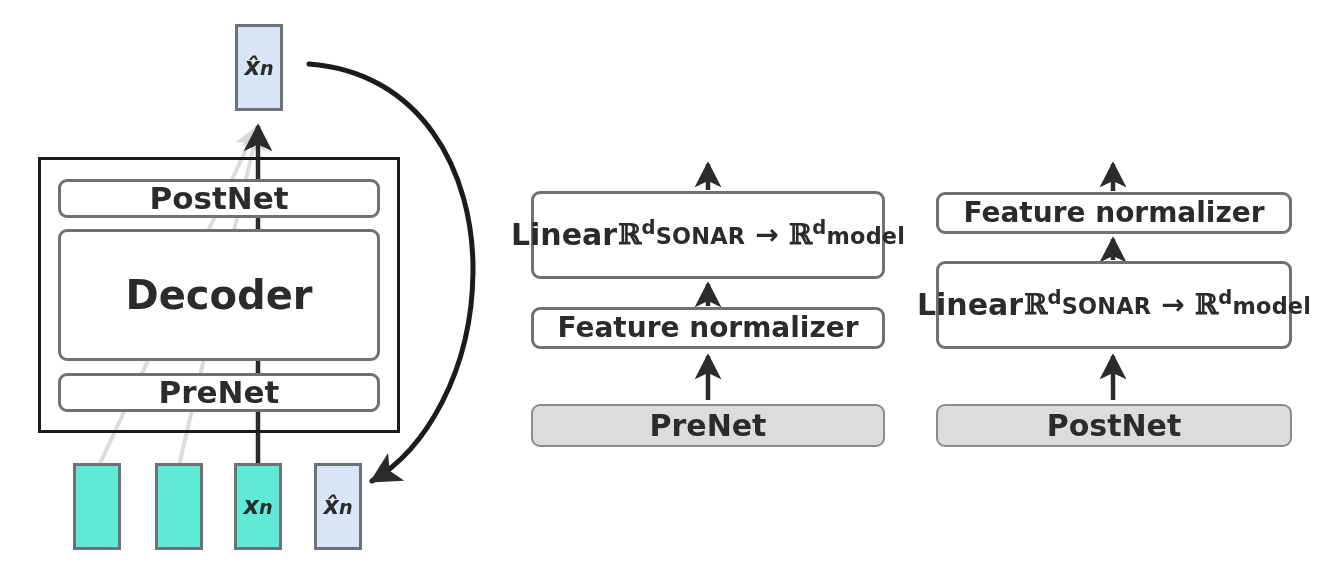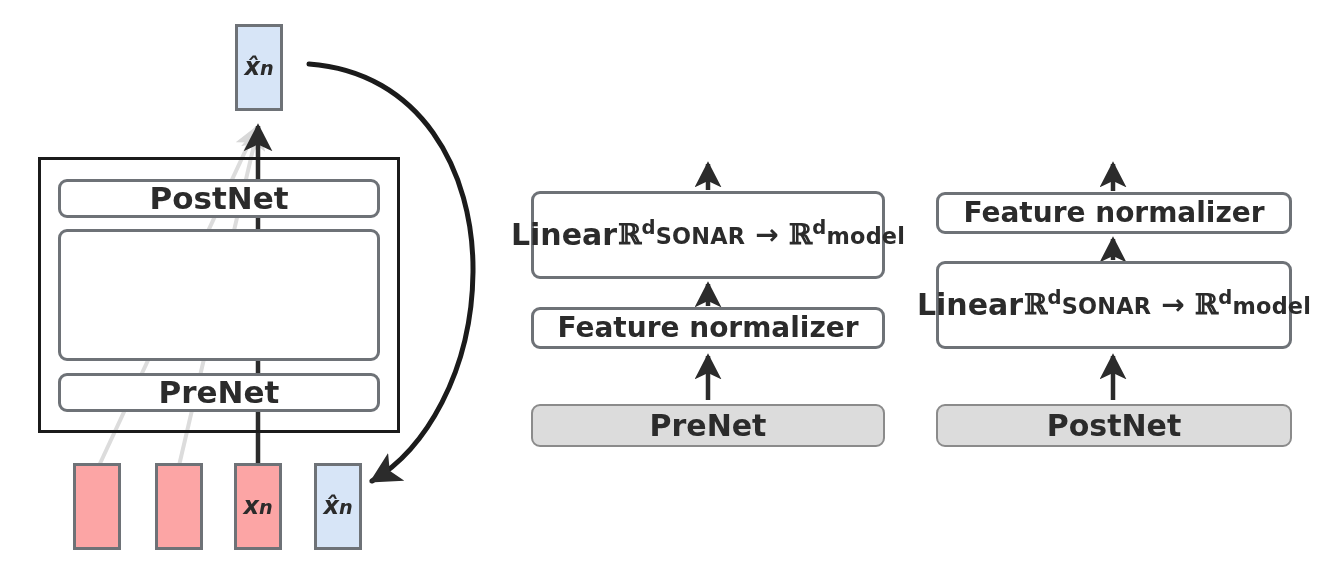--- a/index.html
+++ b/index.html
@@ -8,21 +8,21 @@
     font-family:"DejaVu Sans","Liberation Sans",sans-serif;
     color:#2b2b2b;
   }
   .stage{position:absolute;left:0;top:0;width:1317px;height:568px;font-weight:bold;}
   .svg-layer{position:absolute;left:0;top:0;width:1317px;height:568px;}
 
   
   .box{position:absolute;box-sizing:border-box;display:flex;align-items:center;
        justify-content:center;text-align:center;line-height:1.05;}
 
-  .tokenbox{border:3px solid #6e7277;background:#fca5a5;}
+  .tokenbox{border:3px solid #6e7277;background:#5eead4;}
   .tokenbox.filled{background:#d7e5f7;}
 
   .outerframe{border:3px solid #1b1b1b;background:transparent;}
 
   .roundbox{border:3px solid #6e7277;border-radius:9px;background:#ffffff;}
   .graybox{border:2px solid #8b8b8b;border-radius:9px;background:#dcdcdc;}
 
   .lbl-postnet{font-size:31px;}
   .lbl-prenet{font-size:31px;}
   .lbl-transformer{font-size:40px;line-height:1.22;}
@@ -83,20 +83,21 @@
     <span class="tokenlabel"><span class="hatwrap"><span class="ital">x̂</span></span><span class="sub ital">n</span></span>
   </div>
 
   <div class="box outerframe" style="left:38px;top:157px;width:362px;height:276px;"></div>
 
   <div class="box roundbox" style="left:58px;top:179px;width:322px;height:39px;">
     <span class="lbl-postnet">PostNet</span>
   </div>
 
   <div class="box roundbox" style="left:58px;top:229px;width:322px;height:132px;flex-direction:column;">
+    <span class="lbl-transformer">Decoder</span>
   </div>
 
   <div class="box roundbox" style="left:58px;top:373px;width:322px;height:39px;">
     <span class="lbl-prenet">PreNet</span>
   </div>
 
   <div class="box tokenbox" style="left:73px;top:463px;width:48px;height:87px;"></div>
 
   <div class="box tokenbox" style="left:155px;top:463px;width:48px;height:87px;"></div>
 

